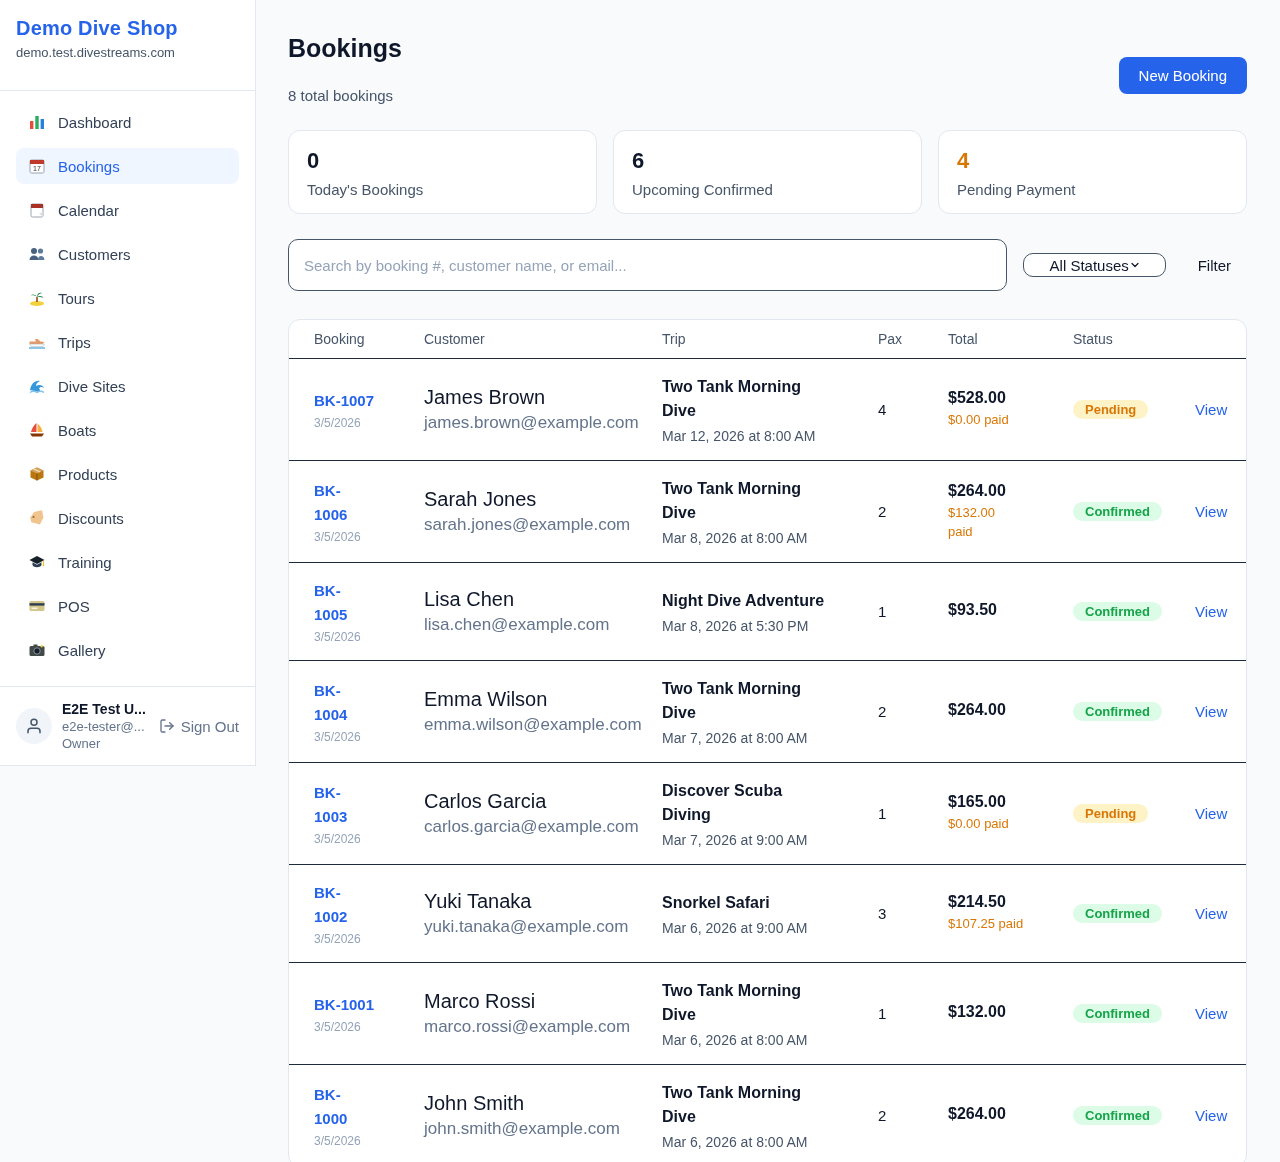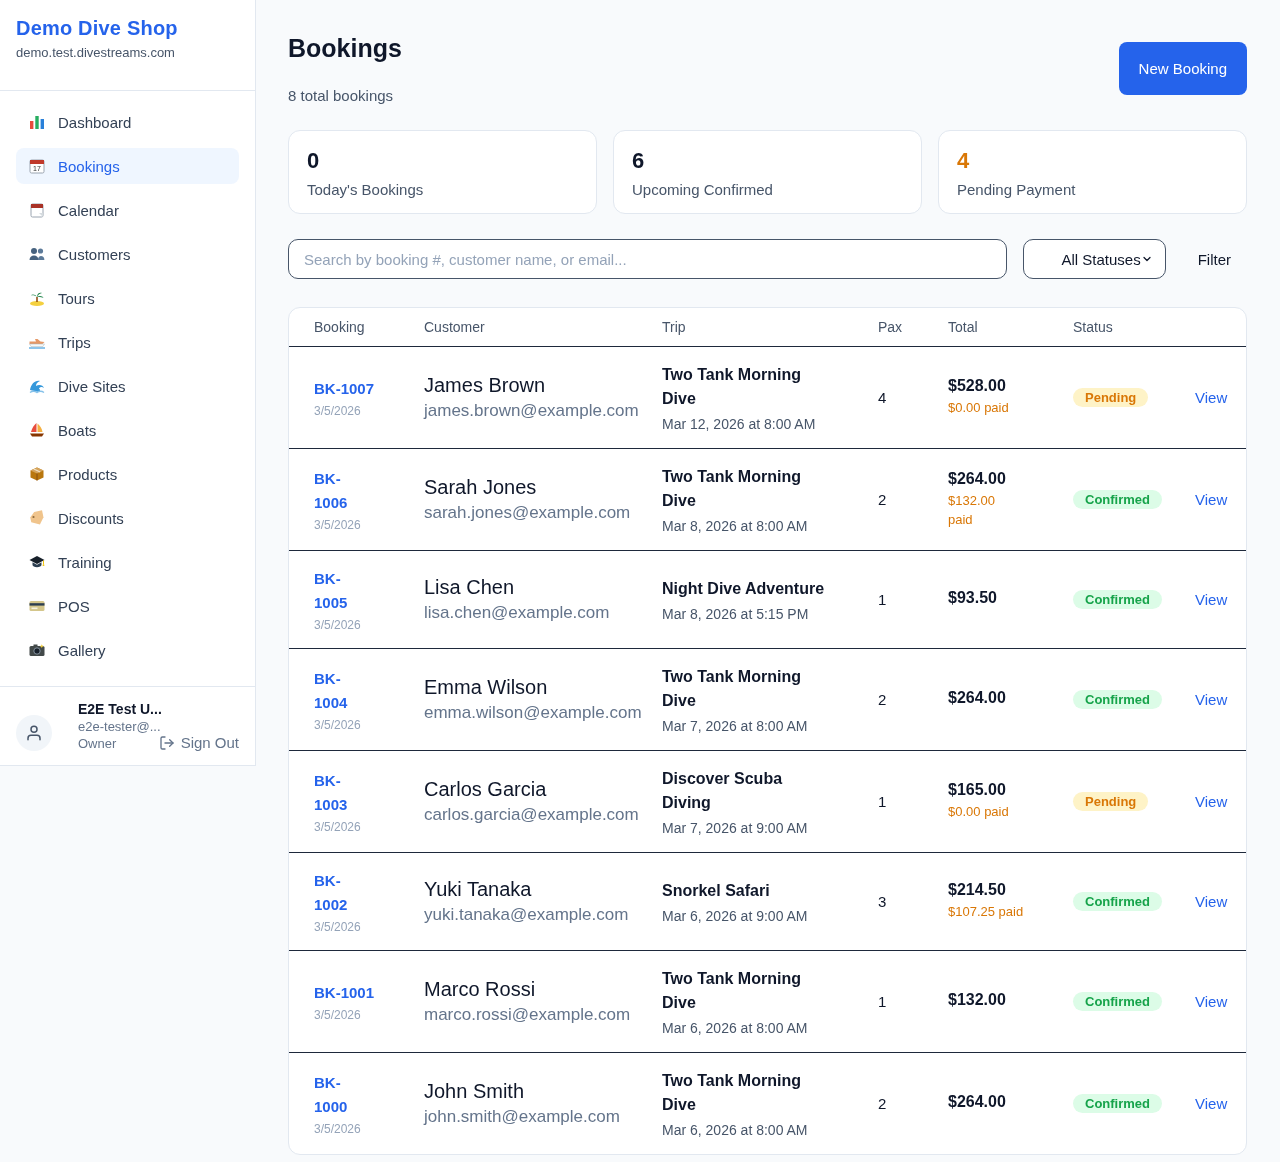--- a/index.html
+++ b/index.html
@@ -26,61 +26,61 @@
     height:36px; padding:0 12px; margin-bottom:8px;
     border-radius:8px; cursor:pointer;
     font-size:15px; color:#334155;
   }
   .nav-item.active { background:#eff6ff; color:#2563eb; }
   .nav-icon { width:18px; height:18px; flex:0 0 18px; display:inline-flex; }
   .nav-icon svg { width:18px; height:18px; }
 
   .user-block {
     border-top:1px solid #e2e8f0; padding:14px 16px;
-    display:flex; align-items:flex-end; gap:26px;
+    display:flex; align-items:center; gap:10px;
   }
   .avatar {
     width:36px; height:36px; border-radius:50%; background:#f1f5f9;
     display:flex; align-items:center; justify-content:center; flex:0 0 36px;
   }
   .user-meta { flex:1; min-width:0; }
   .user-name { font-size:14px; font-weight:700; color:#0f172a; white-space:nowrap; }
   .user-email { font-size:13px; color:#64748b; margin-top:2px; white-space:nowrap; }
   .user-role { font-size:13px; color:#64748b; margin-top:2px; }
   .signout { display:flex; align-items:center; gap:6px; color:#64748b; font-size:15px; cursor:pointer; white-space:nowrap; }
 
   
   .main { flex:1; padding:34px 33px 30px 32px; min-width:0; }
   .page-header { display:flex; justify-content:space-between; align-items:flex-start; }
   .page-title { font-size:25px; font-weight:700; color:#0f172a; }
   .page-sub { font-size:15px; color:#475569; margin-top:24px; }
   .btn-primary {
     background:#2563eb; color:#fff; border:none; border-radius:8px;
     font-family:inherit; font-size:15px; font-weight:500;
-    padding:18px 20px; cursor:pointer; margin-top:8px;
+    padding:10px 20px; cursor:pointer; margin-top:23px;
   }
 
   .stats-row { display:flex; gap:16px; margin-top:26px; }
   .stat-card {
     flex:1; background:#fff; border:1px solid #e2e8f0; border-radius:12px;
     padding:17px 18px; height:84px;
   }
   .stat-value { font-size:22px; font-weight:700; }
   .stat-label { font-size:15px; color:#475569; margin-top:7px; }
 
   .filter-row { display:flex; align-items:center; gap:16px; margin-top:25px; }
   .search-input {
-    flex:1; height:40px; border:1.5px solid #475569; border-radius:10px;
+    flex:1; height:52px; border:1.5px solid #475569; border-radius:10px;
     padding:0 15px; font-family:inherit; font-size:15px; color:#0369a1; background:#fff;
     outline:none;
   }
   .search-input::placeholder { color:#94a3b8; }
   .select {
-    height:40px; width:143px; border:1.5px solid #475569; border-radius:10px;
-    background:#fff; display:flex; align-items:center; justify-content:flex-end;
+    height:24px; width:143px; border:1.5px solid #475569; border-radius:10px;
+    background:#fff; display:flex; align-items:center; justify-content:center;
     padding:0 12px 0 14px; font-size:15px; color:#0f172a; cursor:pointer;
   }
   .filter-btn {
     background:none; border:none; font-family:inherit; font-size:15px; color:#0f172a;
     padding:0 16px; cursor:pointer;
   }
 
   
   .table-card {
     margin-top:28px; background:#fff; border:1px solid #e2e8f0;
@@ -394,21 +394,21 @@
           <tr>
             <td><a href="#" class="booking-code">BK-
 1005</a>
                 <div class="booking-date">3/5/2026</div></td>
             <td>
                 <div class="cust-name">Lisa Chen</div>
                 <div class="cust-email">lisa.chen@example.com</div>
               </td>
             <td>
                 <div class="trip-name">Night Dive Adventure</div>
-                <div class="trip-date">Mar 8, 2026 at 5:15 PM</div>
+                <div class="trip-date">Mar 8, 2026 at 5:30 PM</div>
               </td>
             <td class="pax">1</td>
             <td>
                 <div class="total-amt">$93.50</div>
                 <div class="total-paid"></div>
               </td>
             <td><span class="badge" data-status="Confirmed">Confirmed</span></td>
             <td><a href="#" class="view-link">View</a></td>
           </tr>
 

